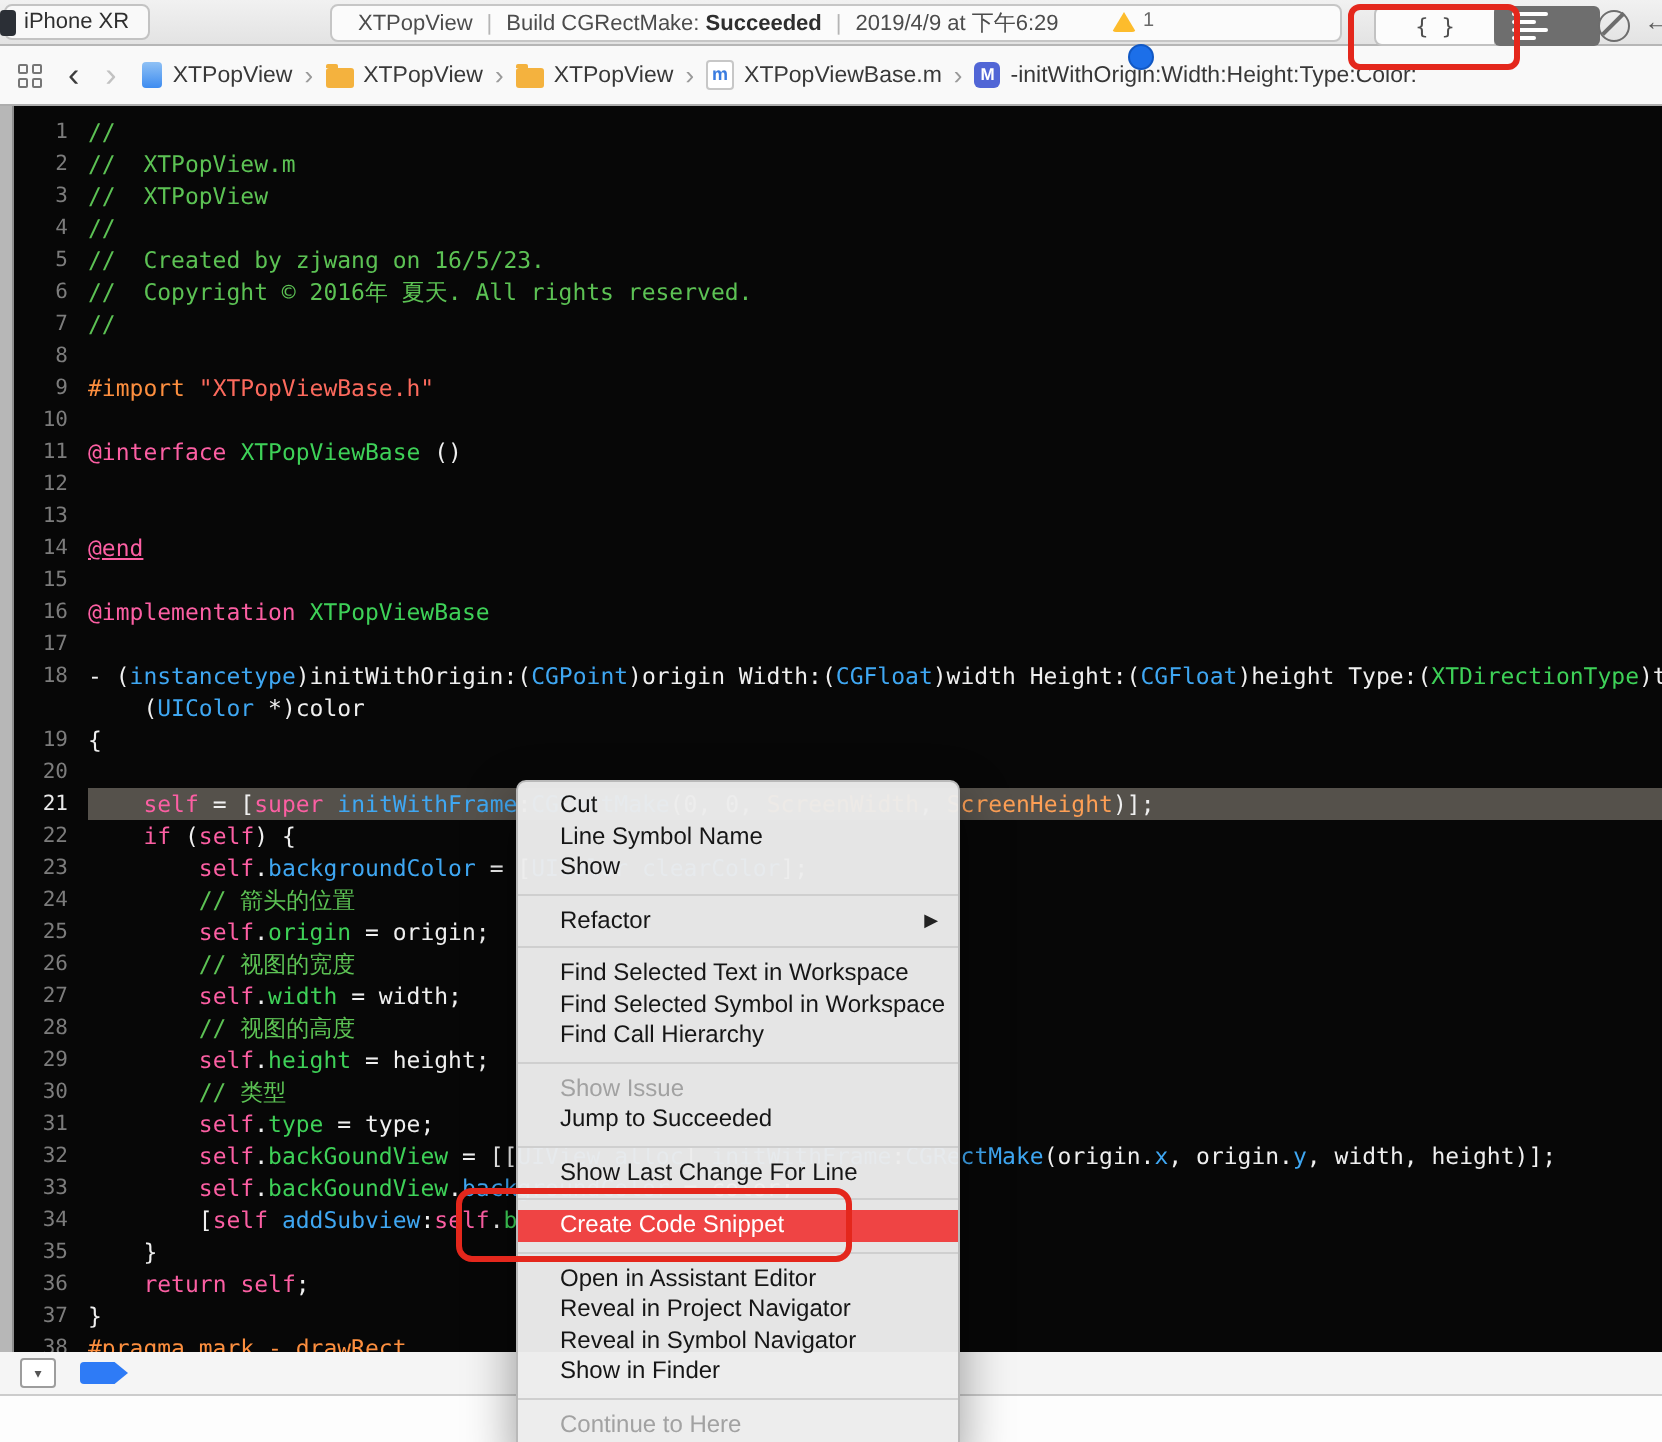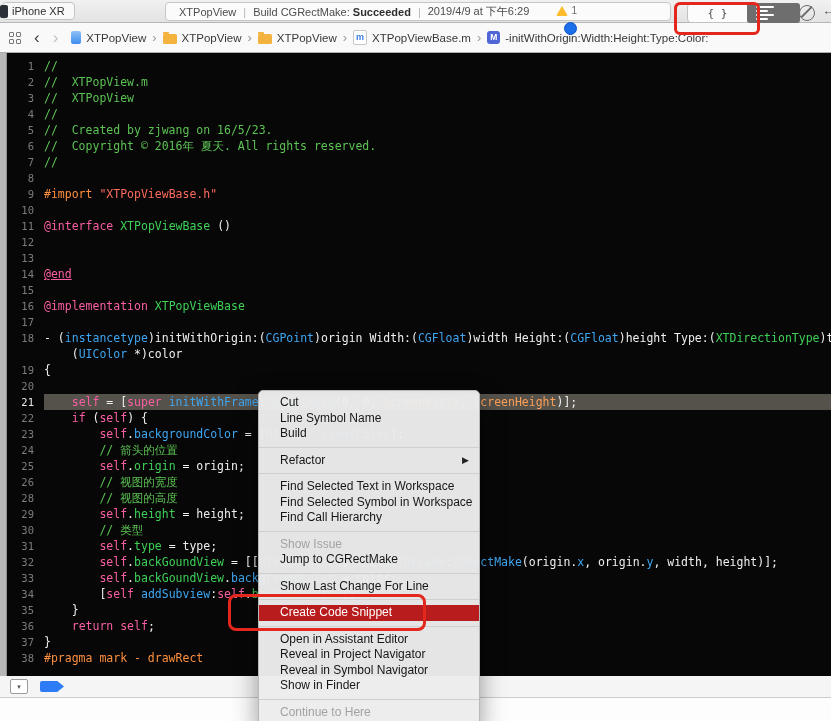--- a/index.html
+++ b/index.html
@@ -81,21 +81,21 @@
           clip-path:polygon(0 0,72% 0,100% 50%,72% 100%,0 100%);}
   .debugarea{position:absolute;top:698px;left:0;right:0;bottom:0;background:#fdfdfd;}
 
   
   .menu{position:absolute;left:258px;top:390px;width:222px;box-sizing:border-box;
         background:rgba(236,236,236,0.97);border:1px solid #b9b9b9;border-radius:5px;
         box-shadow:0 10px 26px rgba(0,0,0,0.4);padding:4px 0 8px 0;z-index:5;}
   .menu-item{height:15.5px;line-height:15.5px;padding:0 10px 0 21px;font-size:12px;color:#161616;
              position:relative;white-space:nowrap;overflow:hidden;}
   .menu-item.disabled{color:#a2a2a2;}
-  .menu-item.selected{background:#b91c1c;color:#fff;}
+  .menu-item.selected{background:#ef4444;color:#fff;}
   .menu-item .sub-arrow{position:absolute;right:10px;top:0;font-size:9px;color:#222;}
   .menu-sep{height:1px;background:#cfcfcf;margin:5px 0;}
 
   
   .red-box{position:absolute;border:3px solid #e4271c;border-radius:8px;z-index:9;pointer-events:none;}
   .red-box-toolbar{left:674px;top:2px;width:80px;height:27px;border-radius:6px;}
   .red-box-menu{left:228px;top:594px;width:192px;height:31px;}
   .click-dot{position:absolute;left:564px;top:22px;width:11px;height:11px;border-radius:50%;
              background:#1c6fe9;border:1px solid #1158c4;z-index:9;}
 </style>
@@ -192,20 +192,21 @@
         <div class="code-row"><span class="ln">18</span><span class="code"><span style="color: rgb(239, 239, 239);">- (</span><span style="color: rgb(63, 167, 242);">instancetype</span><span style="color: rgb(239, 239, 239);">)initWithOrigin:(</span><span style="color: rgb(63, 167, 242);">CGPoint</span><span style="color: rgb(239, 239, 239);">)origin Width:(</span><span style="color: rgb(63, 167, 242);">CGFloat</span><span style="color: rgb(239, 239, 239);">)width Height:(</span><span style="color: rgb(63, 167, 242);">CGFloat</span><span style="color: rgb(239, 239, 239);">)height Type:(</span><span style="color: rgb(62, 209, 88);">XTDirectionType</span><span style="color: rgb(239, 239, 239);">)type Color:(</span></span></div>
         <div class="code-row"><span class="ln"></span><span class="code"><span style="color: rgb(239, 239, 239);">    (</span><span style="color: rgb(63, 167, 242);">UIColor</span><span style="color: rgb(239, 239, 239);"> *)color</span></span></div>
         <div class="code-row"><span class="ln">19</span><span class="code"><span style="color: rgb(239, 239, 239);">{</span></span></div>
         <div class="code-row"><span class="ln">20</span><span class="code"></span></div>
         <div class="code-row hl"><span class="ln">21</span><span class="code"><span style="color: rgb(239, 239, 239);">    </span><span style="color: rgb(252, 95, 163);">self</span><span style="color: rgb(239, 239, 239);"> = [</span><span style="color: rgb(252, 95, 163);">super</span><span style="color: rgb(239, 239, 239);"> </span><span style="color: rgb(63, 167, 242);">initWithFrame</span><span style="color: rgb(239, 239, 239);">:</span><span style="color: rgb(63, 167, 242);">CGRectMake</span><span style="color: rgb(239, 239, 239);">(0, 0, </span><span style="color: rgb(253, 159, 85);">ScreenWidth</span><span style="color: rgb(239, 239, 239);">, </span><span style="color: rgb(253, 159, 85);">ScreenHeight</span><span style="color: rgb(239, 239, 239);">)];</span></span></div>
         <div class="code-row"><span class="ln">22</span><span class="code"><span style="color: rgb(239, 239, 239);">    </span><span style="color: rgb(252, 95, 163);">if</span><span style="color: rgb(239, 239, 239);"> (</span><span style="color: rgb(252, 95, 163);">self</span><span style="color: rgb(239, 239, 239);">) {</span></span></div>
         <div class="code-row"><span class="ln">23</span><span class="code"><span style="color: rgb(239, 239, 239);">        </span><span style="color: rgb(252, 95, 163);">self</span><span style="color: rgb(239, 239, 239);">.</span><span style="color: rgb(63, 167, 242);">backgroundColor</span><span style="color: rgb(239, 239, 239);"> = [</span><span style="color: rgb(63, 167, 242);">UIColor</span><span style="color: rgb(239, 239, 239);"> </span><span style="color: rgb(63, 167, 242);">clearColor</span><span style="color: rgb(239, 239, 239);">];</span></span></div>
         <div class="code-row"><span class="ln">24</span><span class="code"><span style="color: rgb(92, 194, 84);">        // 箭头的位置</span></span></div>
         <div class="code-row"><span class="ln">25</span><span class="code"><span style="color: rgb(239, 239, 239);">        </span><span style="color: rgb(252, 95, 163);">self</span><span style="color: rgb(239, 239, 239);">.</span><span style="color: rgb(62, 209, 88);">origin</span><span style="color: rgb(239, 239, 239);"> = origin;</span></span></div>
         <div class="code-row"><span class="ln">26</span><span class="code"><span style="color: rgb(92, 194, 84);">        // 视图的宽度</span></span></div>
+        <div class="code-row"><span class="ln">27</span><span class="code"><span style="color: rgb(239, 239, 239);">        </span><span style="color: rgb(252, 95, 163);">self</span><span style="color: rgb(239, 239, 239);">.</span><span style="color: rgb(62, 209, 88);">width</span><span style="color: rgb(239, 239, 239);"> = width;</span></span></div>
         <div class="code-row"><span class="ln">28</span><span class="code"><span style="color: rgb(92, 194, 84);">        // 视图的高度</span></span></div>
         <div class="code-row"><span class="ln">29</span><span class="code"><span style="color: rgb(239, 239, 239);">        </span><span style="color: rgb(252, 95, 163);">self</span><span style="color: rgb(239, 239, 239);">.</span><span style="color: rgb(62, 209, 88);">height</span><span style="color: rgb(239, 239, 239);"> = height;</span></span></div>
         <div class="code-row"><span class="ln">30</span><span class="code"><span style="color: rgb(92, 194, 84);">        // 类型</span></span></div>
         <div class="code-row"><span class="ln">31</span><span class="code"><span style="color: rgb(239, 239, 239);">        </span><span style="color: rgb(252, 95, 163);">self</span><span style="color: rgb(239, 239, 239);">.</span><span style="color: rgb(62, 209, 88);">type</span><span style="color: rgb(239, 239, 239);"> = type;</span></span></div>
         <div class="code-row"><span class="ln">32</span><span class="code"><span style="color: rgb(239, 239, 239);">        </span><span style="color: rgb(252, 95, 163);">self</span><span style="color: rgb(239, 239, 239);">.</span><span style="color: rgb(62, 209, 88);">backGoundView</span><span style="color: rgb(239, 239, 239);"> = [[</span><span style="color: rgb(63, 167, 242);">UIView</span><span style="color: rgb(239, 239, 239);"> </span><span style="color: rgb(63, 167, 242);">alloc</span><span style="color: rgb(239, 239, 239);">] </span><span style="color: rgb(63, 167, 242);">initWithFrame</span><span style="color: rgb(239, 239, 239);">:</span><span style="color: rgb(63, 167, 242);">CGRectMake</span><span style="color: rgb(239, 239, 239);">(origin.</span><span style="color: rgb(63, 167, 242);">x</span><span style="color: rgb(239, 239, 239);">, origin.</span><span style="color: rgb(63, 167, 242);">y</span><span style="color: rgb(239, 239, 239);">, width, height)];</span></span></div>
         <div class="code-row"><span class="ln">33</span><span class="code"><span style="color: rgb(239, 239, 239);">        </span><span style="color: rgb(252, 95, 163);">self</span><span style="color: rgb(239, 239, 239);">.</span><span style="color: rgb(62, 209, 88);">backGoundView</span><span style="color: rgb(239, 239, 239);">.</span><span style="color: rgb(63, 167, 242);">backgroundColor</span><span style="color: rgb(239, 239, 239);"> = color;</span></span></div>
         <div class="code-row"><span class="ln">34</span><span class="code"><span style="color: rgb(239, 239, 239);">        [</span><span style="color: rgb(252, 95, 163);">self</span><span style="color: rgb(239, 239, 239);"> </span><span style="color: rgb(63, 167, 242);">addSubview</span><span style="color: rgb(239, 239, 239);">:</span><span style="color: rgb(252, 95, 163);">self</span><span style="color: rgb(239, 239, 239);">.</span><span style="color: rgb(62, 209, 88);">backGoundView</span><span style="color: rgb(239, 239, 239);">];</span></span></div>
         <div class="code-row"><span class="ln">35</span><span class="code"><span style="color: rgb(239, 239, 239);">    }</span></span></div>
         <div class="code-row"><span class="ln">36</span><span class="code"><span style="color: rgb(239, 239, 239);">    </span><span style="color: rgb(252, 95, 163);">return</span><span style="color: rgb(239, 239, 239);"> </span><span style="color: rgb(252, 95, 163);">self</span><span style="color: rgb(239, 239, 239);">;</span></span></div>
         <div class="code-row"><span class="ln">37</span><span class="code"><span style="color: rgb(239, 239, 239);">}</span></span></div>
@@ -218,30 +219,30 @@
     <span class="filter-box">
         <span>▾</span>
       </span>
     <span class="bp-tag"></span>
   </div>
   <div class="debugarea"></div>
 
   <div class="menu" id="context-menu">
       <div class="menu-item">Cut</div>
       <div class="menu-item">Line Symbol Name</div>
-      <div class="menu-item">Build</div>
+      <div class="menu-item">Show</div>
       <div class="menu-sep"></div>
       <div class="menu-item">Refactor<span class="sub-arrow">▶</span></div>
       <div class="menu-sep"></div>
       <div class="menu-item">Find Selected Text in Workspace</div>
       <div class="menu-item">Find Selected Symbol in Workspace</div>
       <div class="menu-item">Find Call Hierarchy</div>
       <div class="menu-sep"></div>
       <div class="menu-item disabled">Show Issue</div>
-      <div class="menu-item">Jump to CGRectMake</div>
+      <div class="menu-item">Jump to Succeeded</div>
       <div class="menu-sep"></div>
       <div class="menu-item">Show Last Change For Line</div>
       <div class="menu-sep"></div>
       <div class="menu-item selected">Create Code Snippet</div>
       <div class="menu-sep"></div>
       <div class="menu-item">Open in Assistant Editor</div>
       <div class="menu-item">Reveal in Project Navigator</div>
       <div class="menu-item">Reveal in Symbol Navigator</div>
       <div class="menu-item">Show in Finder</div>
       <div class="menu-sep"></div>

